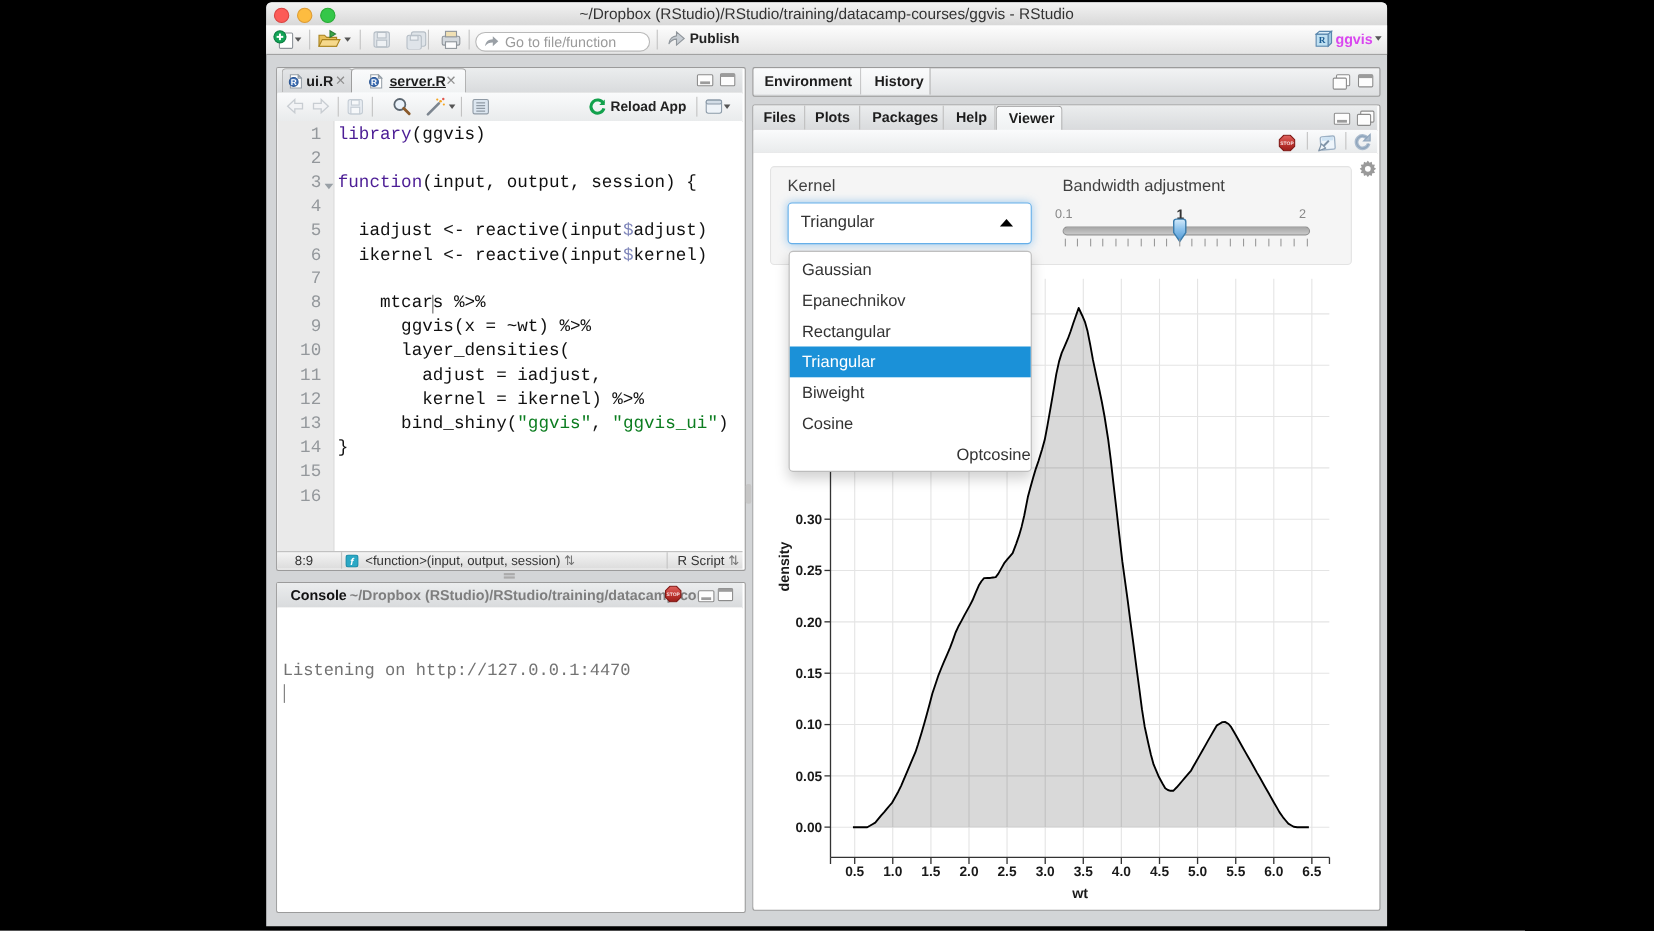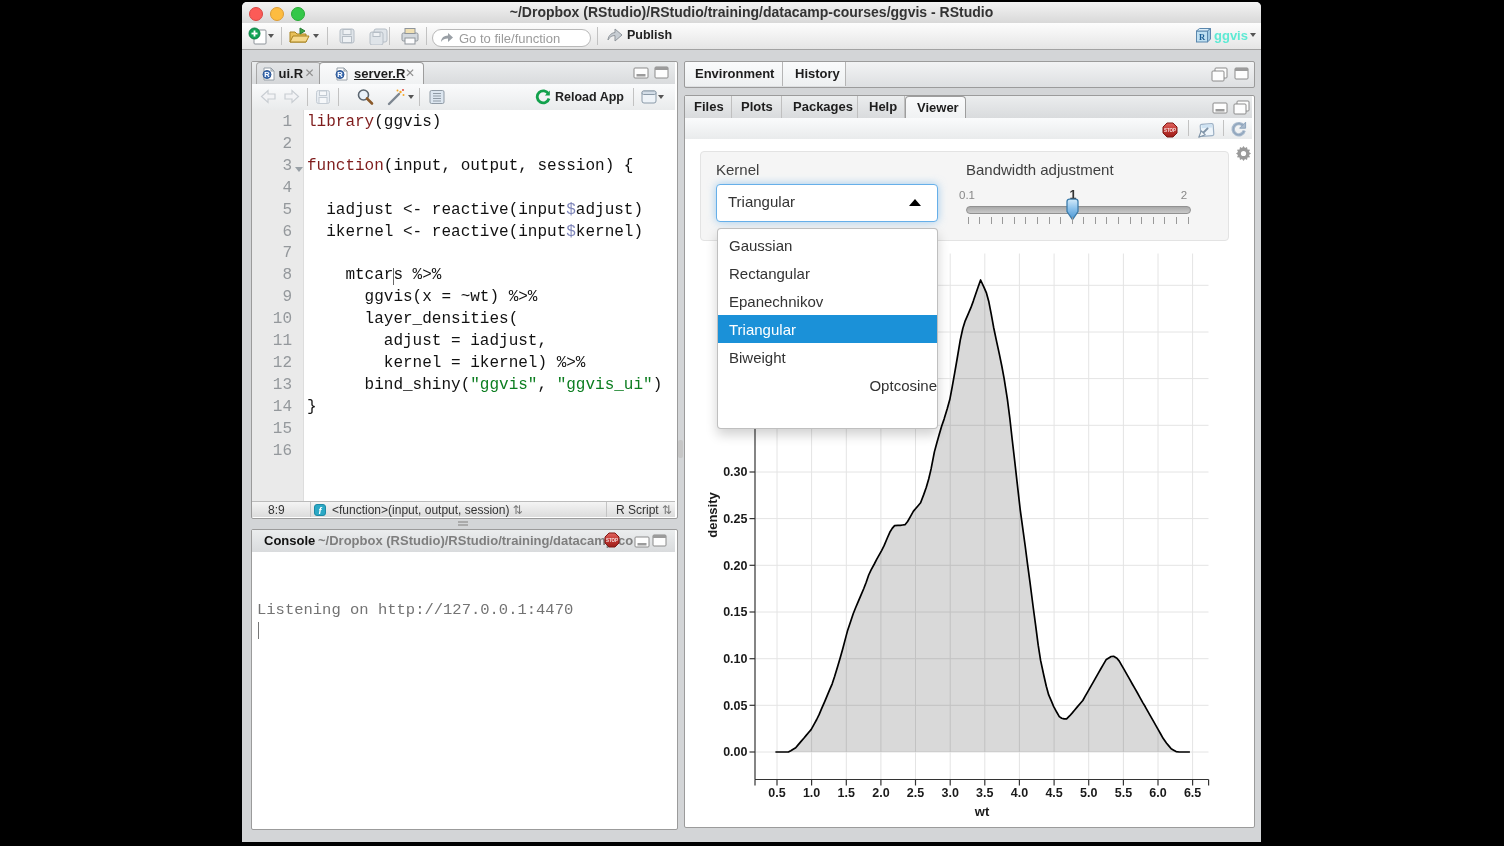--- a/index.html
+++ b/index.html
@@ -18,33 +18,33 @@
   background:linear-gradient(#fdfdfd,#e5e5e5);border-bottom:1px solid #a2a2a2;}
 .sep1{width:1px;height:18px;background:#c2c2c2;top:4px;}
 .caret{width:0;height:0;border-left:3.5px solid transparent;border-right:3.5px solid transparent;border-top:4.5px solid #555;}
 
 .pane{background:#fff;border:1px solid #9b9b9b;border-radius:2px;}
 .tabbar{background:linear-gradient(#ebedee,#d9dbdd);border-bottom:1px solid #ababab;}
 .tab-active{background:linear-gradient(#fafbfc,#eff1f2);border:1px solid #9d9d9d;border-bottom:none;border-radius:4px 4px 0 0;}
 .tab-label{font-size:13px;font-weight:bold;color:#1d1d1d;}
 .itoolbar{background:linear-gradient(#fafbfc,#e9ebec);border-bottom:1px solid #bcbcbc;}
 .mono{font-family:"Liberation Mono",monospace;}
-.kw{color:#7f1d1d;}
+.kw{color:#4c1d95;}
 .str{color:#0c7d20;}
 .dol{color:#7d84b9;}
 </style>
 </head>
 <body>
 <div class="abs" id="win"></div>
 
 <div class="abs" id="titlebar" style="left:242px;top:2px;"></div>
 <div class="abs light" style="left:249px;top:7px;background:#fc5b57;border:1px solid #d94542;"></div>
 <div class="abs light" style="left:270px;top:7px;background:#fdbc40;border:1px solid #dd9c34;"></div>
 <div class="abs light" style="left:291px;top:7px;background:#34c749;border:1px solid #27aa35;"></div>
-<div class="abs" id="title" style="left:242px;font-weight:bold;">~/Dropbox (RStudio)/RStudio/training/datacamp-courses/ggvis - RStudio</div>
+<div class="abs" id="title" style="left:242px;">~/Dropbox (RStudio)/RStudio/training/datacamp-courses/ggvis - RStudio</div>
 
 <div class="abs" id="toolbar1" style="left:242px;"></div>
 <div class="abs" id="tb1icons" style="left:242px;top:23px;width:1019px;height:26px;">
 
   <svg class="abs" style="left:6px;top:3px;" width="20" height="20" viewBox="0 0 20 20">
     <rect x="6" y="4" width="12" height="14" rx="1" fill="#fff" stroke="#8d9399" stroke-width="1"></rect>
     <circle cx="6.5" cy="7.5" r="5.5" fill="#12a356" stroke="#0b7e41"></circle>
     <rect x="3.5" y="6.6" width="6" height="1.8" fill="#fff"></rect>
     <rect x="5.6" y="4.5" width="1.8" height="6" fill="#fff"></rect>
   </svg>
@@ -90,21 +90,21 @@
     <path d="M2 13 C2.5 8 6 5.8 9 5.6 L9 2 L16 8 L9 14 L9 8.6 C6 8.6 4 9.5 2 13 Z" fill="#c7cdd3" stroke="#8f959b"></path>
   </svg>
   <div class="abs" style="left:385px;top:5px;font-size:12.5px;font-weight:bold;color:#222;">Publish</div>
 
   <svg class="abs" style="left:953px;top:4px;" width="17" height="17" viewBox="0 0 17 17">
     <rect x="1.5" y="4" width="11" height="11" fill="#bfe0f2" stroke="#5a87ad"></rect>
     <path d="M1.5 4 L4.5 1.5 L15.5 1.5 L12.5 4 Z" fill="#dbeefa" stroke="#5a87ad"></path>
     <path d="M12.5 4 L15.5 1.5 L15.5 12 L12.5 15 Z" fill="#9ec8e2" stroke="#5a87ad"></path>
     <text x="7" y="12.5" font-size="8.5" font-weight="bold" fill="#1d5e94" text-anchor="middle" font-family="Liberation Serif,serif">R</text>
   </svg>
-  <div class="abs" style="left:972px;top:5px;font-size:13px;font-weight:bold;color:#5eead4;">ggvis</div>
+  <div class="abs" style="left:972px;top:5px;font-size:13px;font-weight:bold;color:#d946ef;">ggvis</div>
   <div class="abs caret" style="left:1008px;top:10px;"></div>
 </div>
 
 <div class="abs pane" id="srcpane" style="left:251px;top:61px;width:425px;height:456px;"></div>
 <div class="abs tabbar" id="srctabs" style="left:252px;top:62px;width:423px;height:22px;">
 
   <div class="abs" style="left:3.5px;top:0;width:63px;height:21px;background:linear-gradient(#e3e5e7,#d5d7d9);border:1px solid #a8a8a8;border-bottom:none;border-radius:4px 4px 0 0;">
     <svg class="abs" style="left:5px;top:3.5px;" width="13" height="14" viewBox="0 0 13 14">
       <path d="M2 1 L9 1 L12 4 L12 13 L2 13 Z" fill="#fff" stroke="#97a0a8"></path>
       <path d="M9 1 L9 4 L12 4 Z" fill="#dde3e8" stroke="#97a0a8"></path>
@@ -471,18 +471,19 @@
 <text x="1123.4" y="796.5" text-anchor="middle">5.5</text>
 <text x="1158.0" y="796.5" text-anchor="middle">6.0</text>
 <text x="1192.6" y="796.5" text-anchor="middle">6.5</text>
 <text x="982" y="816" text-anchor="middle" font-size="13">wt</text>
 <text x="717" y="515" text-anchor="middle" font-size="13" transform="rotate(-90 717 515)">density</text>
 </g>
 </svg>
 
 <div class="abs" style="left:717px;top:228px;width:219px;height:197px;background:#fff;border:1px solid rgba(0,0,0,0.25);border-radius:4px;box-shadow:0 6px 12px rgba(0,0,0,0.18);font-size:15px;color:#333;padding-top:2px;">
   <div style="padding:5.5px 0 5.5px 11px;">Gaussian</div>
+  <div style="padding:5.5px 0 5.5px 11px;">Epanechnikov</div>
   <div style="padding:5.5px 0 5.5px 11px;">Rectangular</div>
-  <div style="padding:5.5px 0 5.5px 11px;">Epanechnikov</div>
   <div style="padding:5.5px 0 5.5px 11px;background:#1b91d8;color:#fff;">Triangular</div>
   <div style="padding:5.5px 0 5.5px 11px;">Biweight</div>
+  <div style="padding:5.5px 0 5.5px 11px;">Cosine</div>
   <div style="padding:5.5px 0 5.5px 11px;text-align:right;">Optcosine</div>
 </div>
 
 </body></html>

